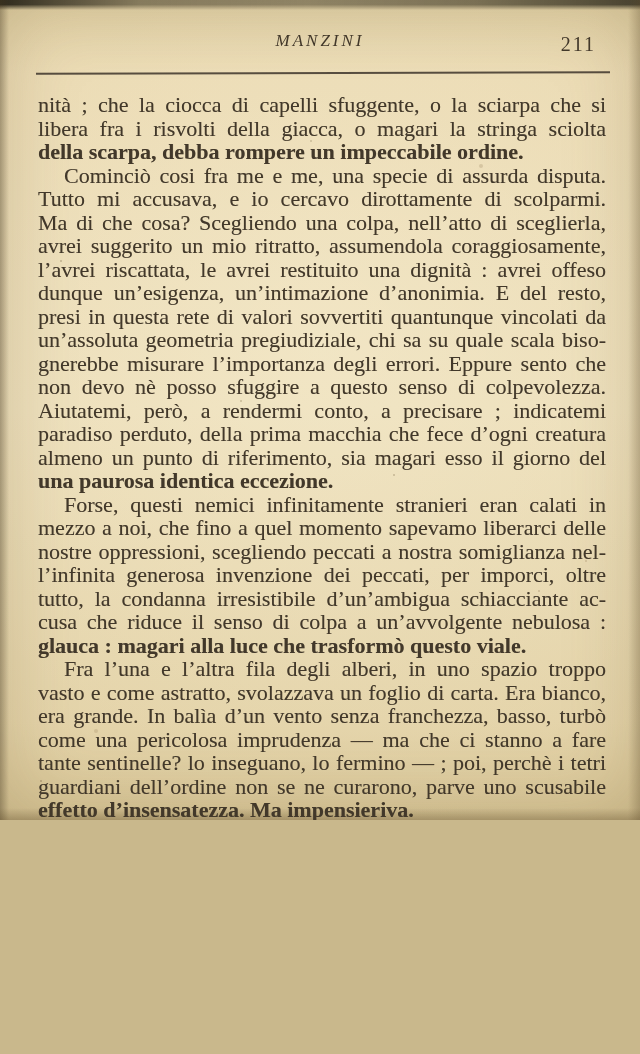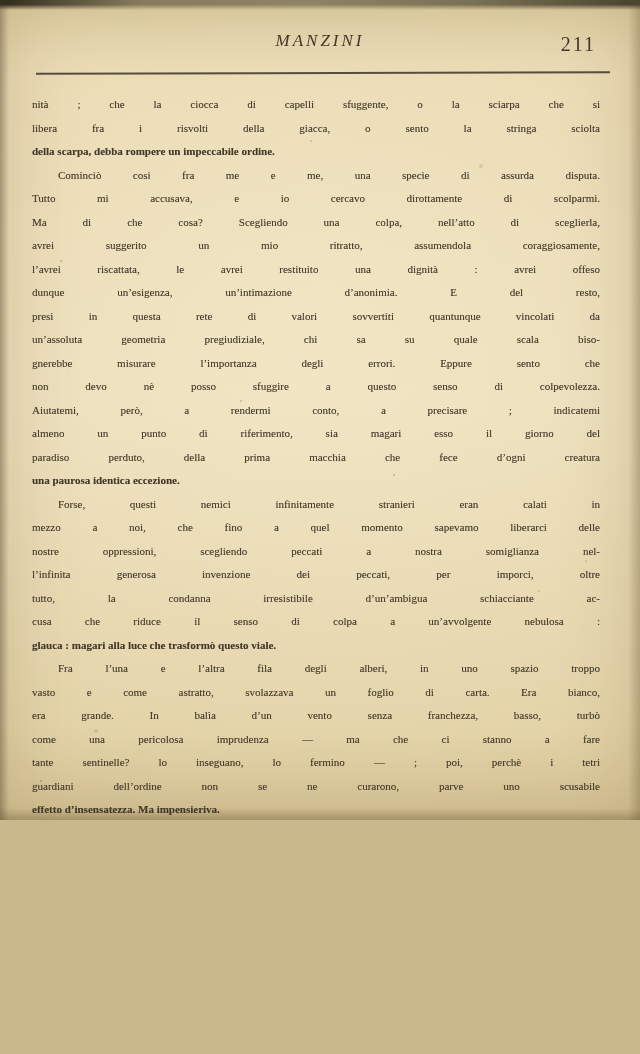--- a/index.html
+++ b/index.html
@@ -74,22 +74,22 @@
     font-size: 20px; letter-spacing: 2px;
     color: var(--ink);
   }
   .header-rule {
     position: absolute; top: 72px; left: 36px; width: 574px; height: 2px;
     background: var(--rule); opacity: .85;
     transform: rotate(-0.15deg);
   }
   
   .text-block {
-    position: absolute; top: 93px; left: 32px; width: 568px;
-    font-size: 11px; line-height: 23.5px;
+    position: absolute; top: 93px; left: 38px; width: 568px;
+    font-size: 22px; line-height: 23.5px;
     color: var(--ink);
     text-shadow: 0.2px 0.2px 0 rgba(66,56,42,.35);
   }
   .line { text-align: justify; text-align-last: justify; }
   .line.end { text-align-last: left; font-weight: bold; }
   .line.indent { text-indent: 26px; }
   
   .signature {
     position: absolute; top: 822px; right: 100px;
     font-variant: small-caps;
@@ -108,35 +108,35 @@
   <div class="edge-right"></div>
   <div class="edge-bottom"></div>
   <div class="speckles"></div>
 
   <div class="running-title">MANZINI</div>
   <div class="page-number">211</div>
   <div class="header-rule"></div>
 
   <div class="text-block">
       <div class="line">nità ; che la ciocca di capelli sfuggente, o la sciarpa che si</div>
-      <div class="line">libera fra i risvolti della giacca, o sento la stringa sciolta</div>
+      <div class="line">libera fra i risvolti della giacca, o magari la stringa sciolta</div>
       <div class="line end">della scarpa, debba rompere un impeccabile ordine.</div>
       <div class="line indent">Cominciò cosi fra me e me, una specie di assurda disputa.</div>
       <div class="line">Tutto mi accusava, e io cercavo dirottamente di scolparmi.</div>
       <div class="line">Ma di che cosa? Scegliendo una colpa, nell’atto di sceglierla,</div>
       <div class="line">avrei suggerito un mio ritratto, assumendola coraggiosamente,</div>
       <div class="line">l’avrei riscattata, le avrei restituito una dignità : avrei offeso</div>
       <div class="line">dunque un’esigenza, un’intimazione d’anonimia. E del resto,</div>
       <div class="line">presi in questa rete di valori sovvertiti quantunque vincolati da</div>
       <div class="line">un’assoluta geometria pregiudiziale, chi sa su quale scala biso-</div>
       <div class="line">gnerebbe misurare l’importanza degli errori. Eppure sento che</div>
       <div class="line">non devo nè posso sfuggire a questo senso di colpevolezza.</div>
       <div class="line">Aiutatemi, però, a rendermi conto, a precisare ; indicatemi</div>
+      <div class="line">paradiso perduto, della prima macchia che fece d’ogni creatura</div>
       <div class="line">almeno un punto di riferimento, sia magari esso il giorno del</div>
-      <div class="line">paradiso perduto, della prima macchia che fece d’ogni creatura</div>
       <div class="line end">una paurosa identica eccezione.</div>
       <div class="line indent">Forse, questi nemici infinitamente stranieri eran calati in</div>
       <div class="line">mezzo a noi, che fino a quel momento sapevamo liberarci delle</div>
       <div class="line">nostre oppressioni, scegliendo peccati a nostra somiglianza nel-</div>
       <div class="line">l’infinita generosa invenzione dei peccati, per imporci, oltre</div>
       <div class="line">tutto, la condanna irresistibile d’un’ambigua schiacciante ac-</div>
       <div class="line">cusa che riduce il senso di colpa a un’avvolgente nebulosa :</div>
       <div class="line end">glauca : magari alla luce che trasformò questo viale.</div>
       <div class="line indent">Fra l’una e l’altra fila degli alberi, in uno spazio troppo</div>
       <div class="line">vasto e come astratto, svolazzava un foglio di carta. Era bianco,</div>

